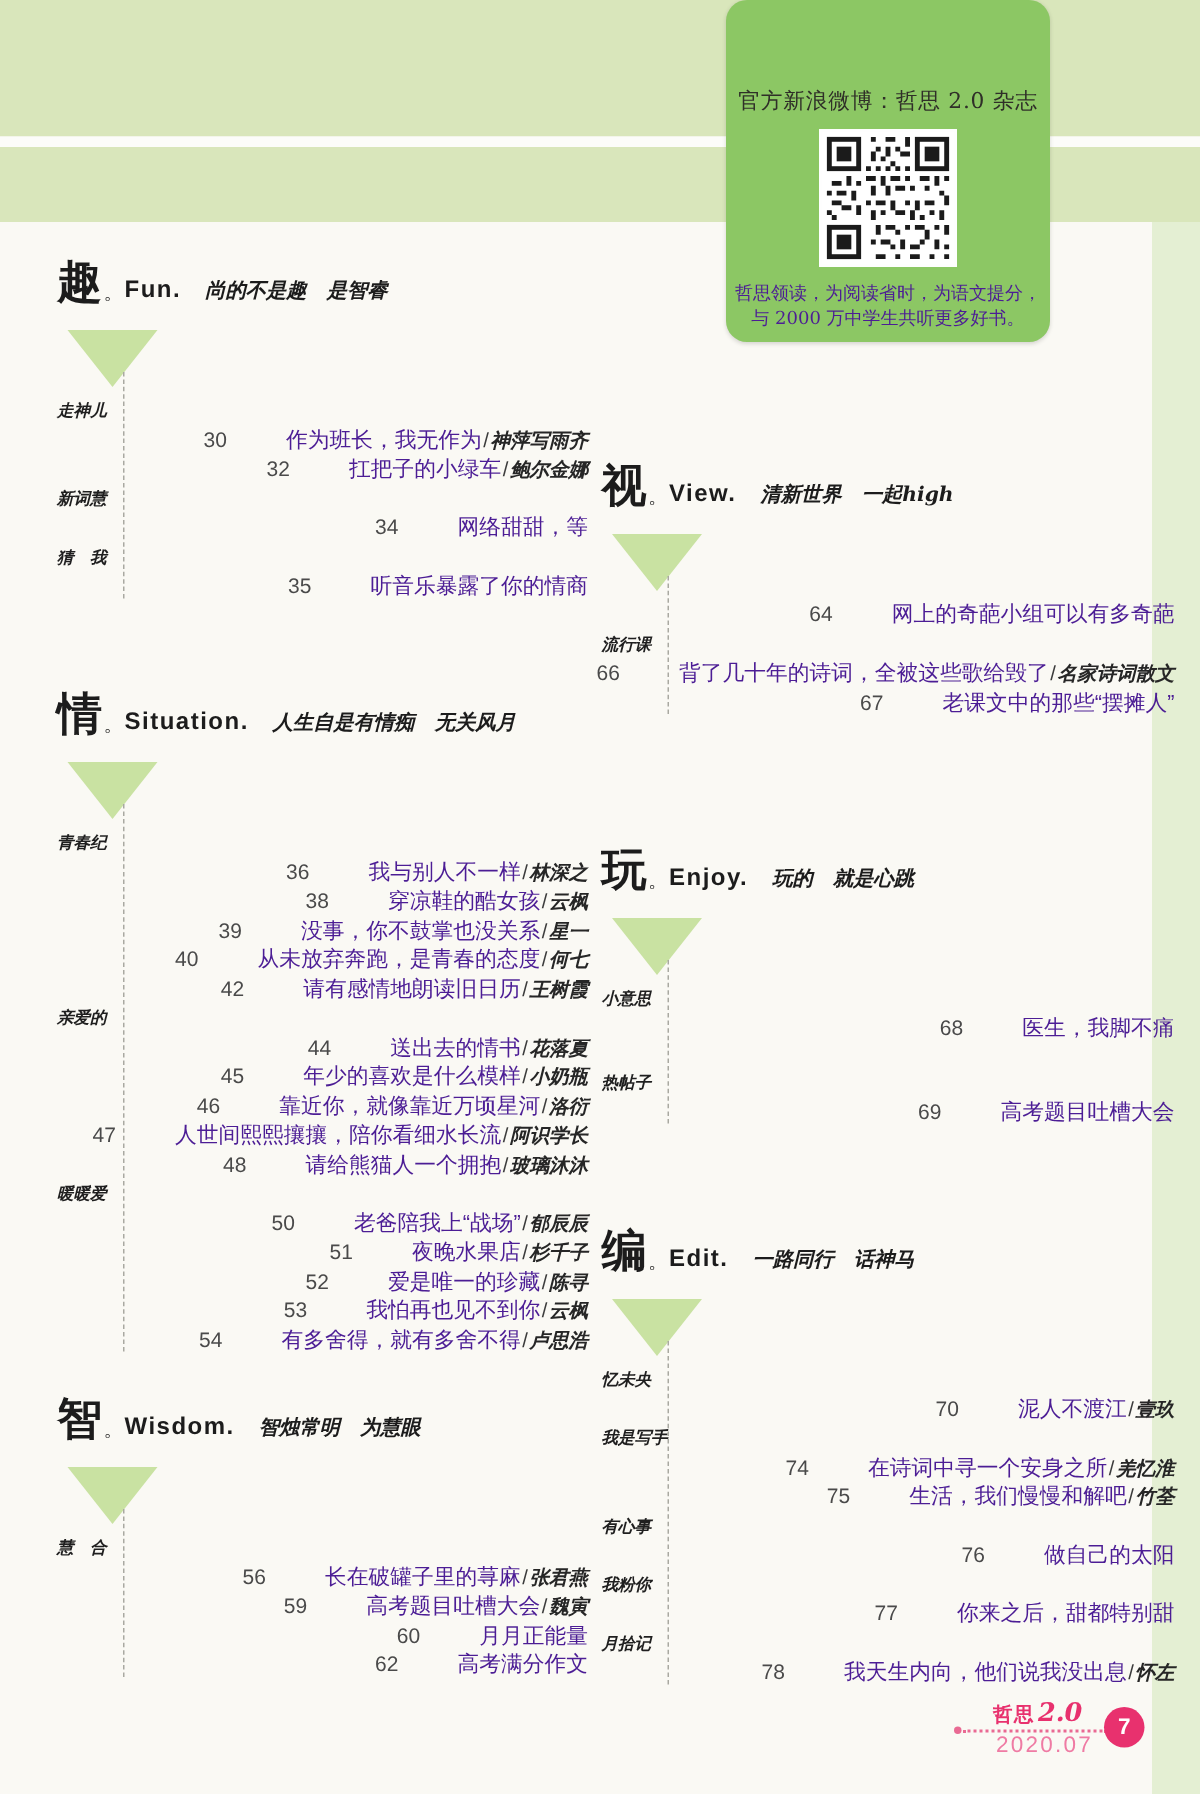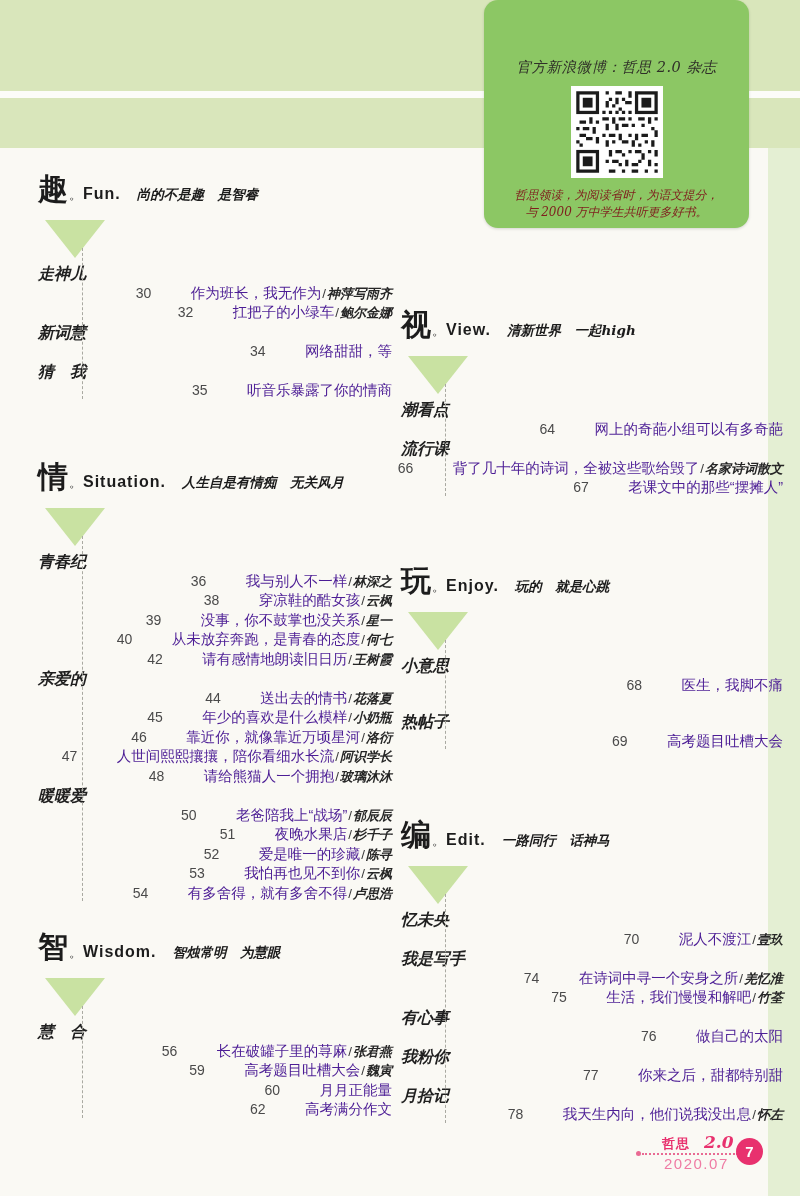--- a/index.html
+++ b/index.html
@@ -7,27 +7,27 @@
        background:#faf9f4;font-family:"Liberation Sans",sans-serif;}
 
   
   .band{position:absolute;left:0;width:800px;background:#d9e6bb;}
   .band1{top:0;height:91px;}
   .band2{top:98px;height:50px;}
   .band-gap{position:absolute;left:0;top:91px;width:800px;height:7px;background:#fcfcf9;}
   .right-stripe{position:absolute;left:768px;top:148px;width:32px;height:1048px;background:#e4efd3;}
 
   
-  .card{position:absolute;left:484px;top:0;width:265px;height:228px;background:#8cc764;
-        border-radius:14px;box-shadow:0 1px 3px rgba(0,0,0,.15);z-index:5;font-style:italic;}
+  .card{position:absolute;left:484px;top:0;width:216px;height:228px;background:#8cc764;
+        border-radius:14px;box-shadow:0 1px 3px rgba(0,0,0,.15);z-index:5;}
   .card-title{margin-top:58px;text-align:center;font-size:14.5px;color:#2f2f28;
               font-family:"DejaVu Serif",serif;letter-spacing:.5px;}
   .qr-box{width:92px;height:92px;background:#fefefe;margin:9px auto 0;padding:2px;box-sizing:border-box;}
   .qr-box svg{display:block;width:100%;height:100%;}
-  .card-caption{margin-top:9px;text-align:center;font-size:12px;line-height:17px;color:#7f1d1d;
+  .card-caption{margin-top:9px;text-align:center;font-size:12px;line-height:17px;color:#4c1d95;
                 font-family:"DejaVu Serif",serif;}
 
   
   .section{position:absolute;}
   .heading{height:32px;padding-left:8px;white-space:nowrap;display:flex;align-items:flex-end;color:#1c1c1c;}
   .heading .big{font-size:30px;font-weight:900;line-height:30px;}
   .heading .sep{font-size:13px;line-height:18px;margin:0 1px;}
   .heading .latin{font-size:16px;font-weight:bold;letter-spacing:1px;line-height:20px;margin-top:20px;}
   .heading .tagline{font-size:13.5px;font-weight:bold;font-style:italic;line-height:19px;
                     margin-left:16px;font-family:"DejaVu Serif",serif;}
@@ -36,31 +36,31 @@
             border-top:38px solid #c9e2a2;}
   .entries{position:relative;margin-top:6px;}
   .entries::before{content:"";position:absolute;left:52px;top:-16px;bottom:2px;
                    border-left:1px dashed #a9a9a1;}
   .entry-row{display:flex;align-items:baseline;height:19.5px;line-height:19.5px;white-space:nowrap;justify-content:flex-end;}
   .num{width:42px;padding-left:10px;font-size:14px;color:#4a4a4a;flex:none;}
   .title{padding-left:13px;font-size:14.5px;color:#4c1d95;}
   .slash{font-size:13.5px;color:#3b3b3b;margin:0 1px;}
   .author{font-size:13px;font-weight:bold;font-style:italic;color:#262626;
           font-family:"DejaVu Serif",serif;}
-  .sub-label{height:19.5px;line-height:19.5px;padding-left:8px;font-size:16px;font-weight:bold;
+  .sub-label{height:19.5px;line-height:19.5px;padding-left:8px;font-size:11px;font-weight:bold;
              font-style:italic;color:#1f1f1f;font-family:"DejaVu Serif",serif;white-space:nowrap;}
   .spacer{height:17px;}
 
   
   .footer{position:absolute;left:600px;top:1132px;width:180px;height:46px;}
   .dot-line{position:absolute;left:42px;top:21px;width:96px;border-top:2px dotted #e96a93;}
   .lead-dot{position:absolute;left:36px;top:19px;width:5px;height:5px;border-radius:50%;background:#e96a93;}
   .logo{position:absolute;left:62px;top:0;color:#e8316e;white-space:nowrap;}
   .logo .zhe{font-size:13px;font-weight:900;letter-spacing:1px;}
-  .logo .ver{font-size:17px;font-weight:bold;font-style:italic;margin-left:14px;
+  .logo .ver{font-size:17px;font-weight:bold;font-style:italic;margin-left:2px;
              font-family:"DejaVu Serif",serif;}
   .issue{position:absolute;left:64px;top:23px;font-size:15px;color:#ef7ba4;letter-spacing:1.5px;}
   .page-circle{position:absolute;left:136px;top:6px;width:27px;height:27px;border-radius:50%;
                background:#e8316e;color:#fff;font-size:15px;font-weight:bold;
                display:flex;align-items:center;justify-content:center;}
 </style>
 </head>
 <body>
 
 <div class="band band1"></div>
@@ -272,21 +272,20 @@
 
 <section class="section" style="left:393px;top:308px;width:390px">
   <div class="heading">
     <span class="big">视</span>
       <span class="sep">。</span>
       <span class="latin">View.</span>
       <span class="tagline">清新世界　一起high</span>
   </div>
   <div class="triangle"></div>
   <div class="entries">
-      <div class="sub-label">潮看点</div>
       <div class="entry-row">
         <span class="num">64</span>
         <span class="title">网上的奇葩小组可以有多奇葩</span>
       </div>
       <div class="sub-label">流行课</div>
       <div class="entry-row">
         <span class="num">66</span>
         <span class="title">背了几十年的诗词，全被这些歌给毁了</span>
         <span class="slash">/</span>
         <span class="author">名家诗词散文</span>

